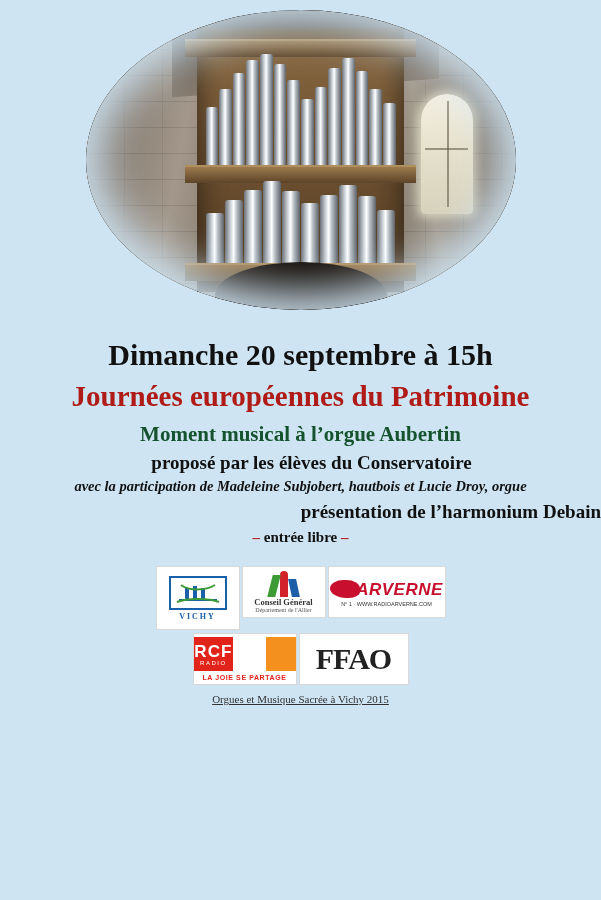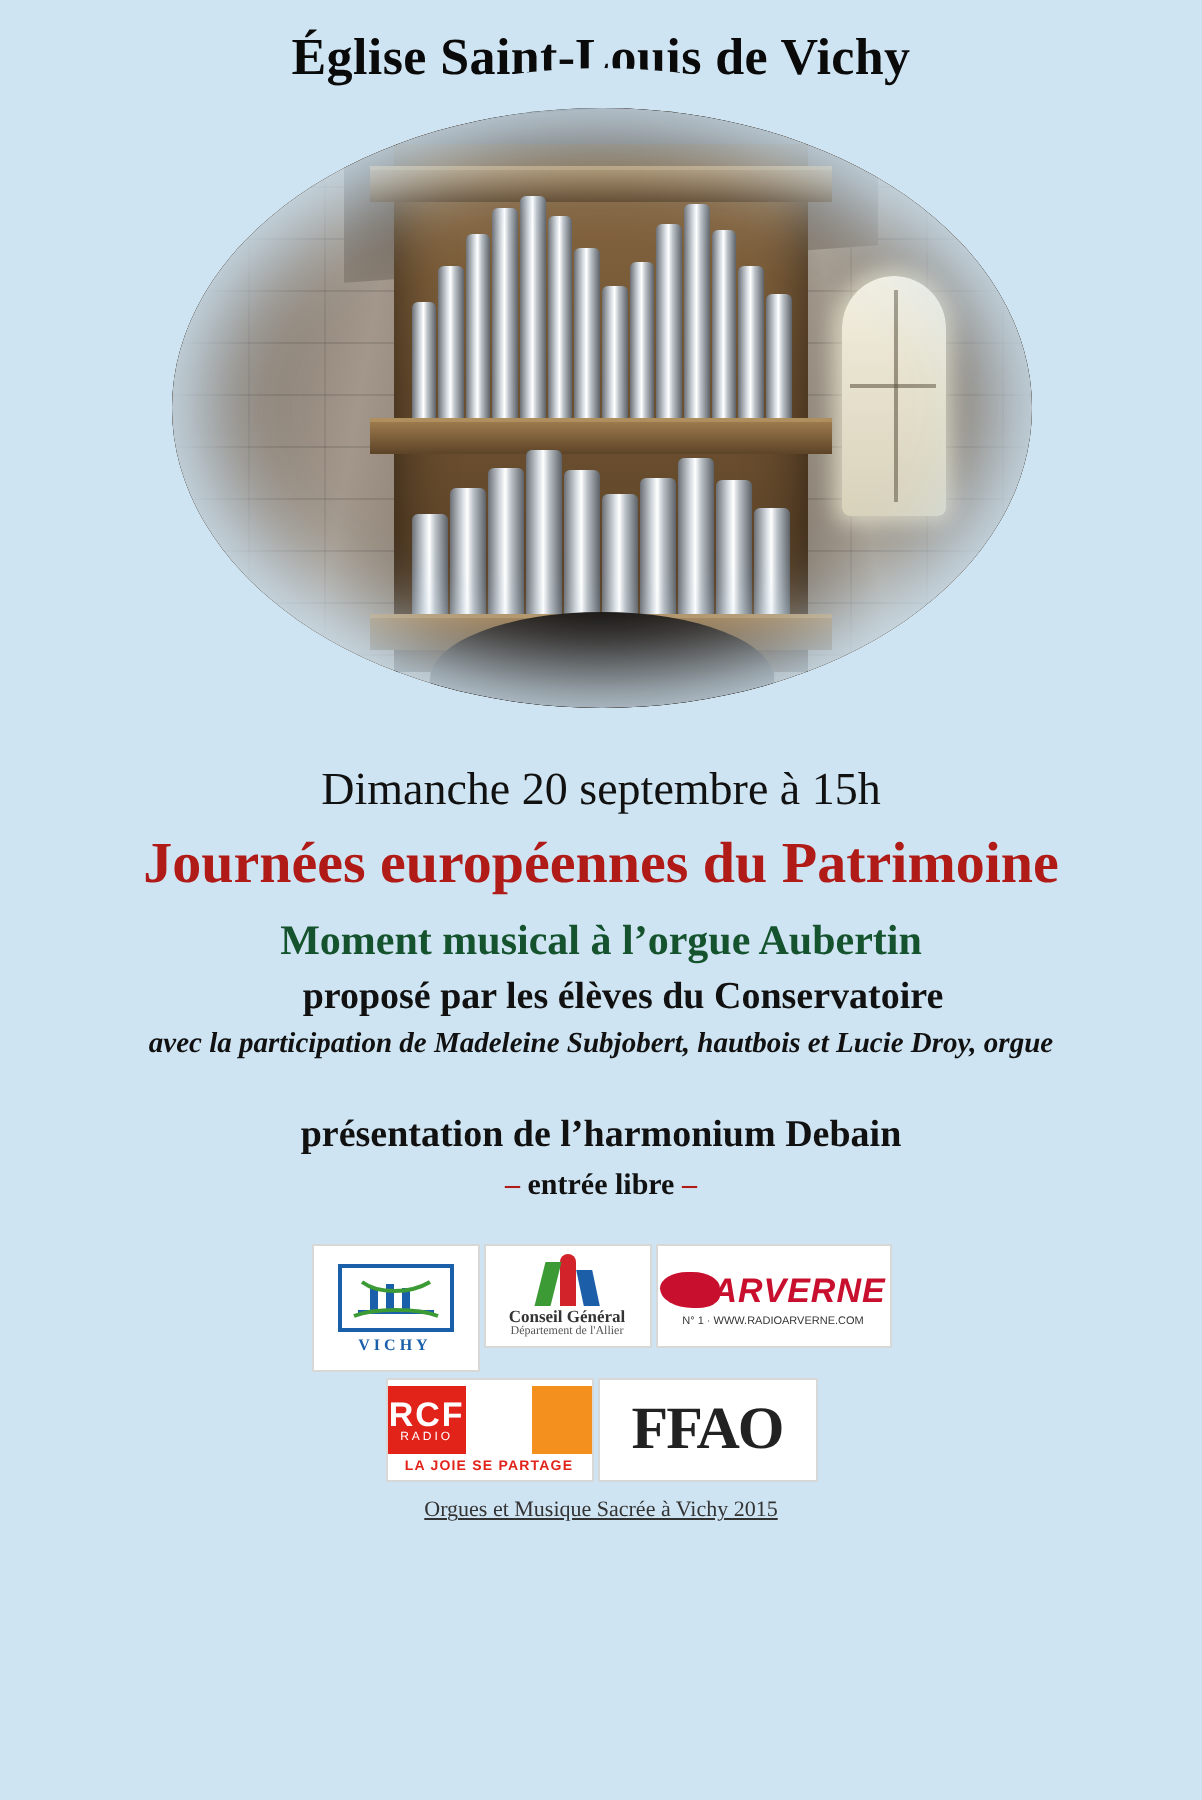--- a/index.html
+++ b/index.html
@@ -158,22 +158,22 @@
     border-radius: 50% / 50%;
     box-shadow: 0 0 0 14px #cfe4f2;
     pointer-events: none;
   }
   
   .txt {
     text-align: center;
     color: #111111;
   }
   .date-line {
-    font-size: 23px;
-    font-weight: normal;
+    font-size: 30px;
+    font-weight: bold;
     margin-top: 28px;
   }
   .heading-red {
     color: #b01a17;
     font-weight: bold;
     font-size: 29px;
     line-height: 1.12;
     margin-top: 8px;
     padding: 0 40px;
   }
@@ -191,21 +191,22 @@
   }
   .line-italic {
     font-size: 14.5px;
     font-weight: bold;
     font-style: italic;
     margin-top: 4px;
   }
   .line-harmonium {
     font-size: 19px;
     font-weight: bold;
-    margin-top: 26px;
+    margin-top: 6px;
+    text-align: right;
   }
   .entree {
     font-size: 15px;
     font-weight: bold;
     margin-top: 6px;
   }
   .entree .dash { color: #b01a17; }
   
   .logos {
     margin-top: 20px;
@@ -297,21 +298,20 @@
     margin-top: 8px;
     font-family: "Liberation Serif", serif;
     text-decoration: underline;
   }
 </style>
 </head>
 <body>
 
 <div class="poster">
 
-  <div class="title">Église Saint-Louis de Vichy</div>
 
   <div class="photo-wrap">
     <div class="photo">
       <div class="wall-left"></div>
       <div class="wall-right"></div>
       <div class="ceiling"></div>
       <div class="window"></div>
       <div class="organ">
         <div class="organ-body"></div>
         <div class="cornice top"></div>

